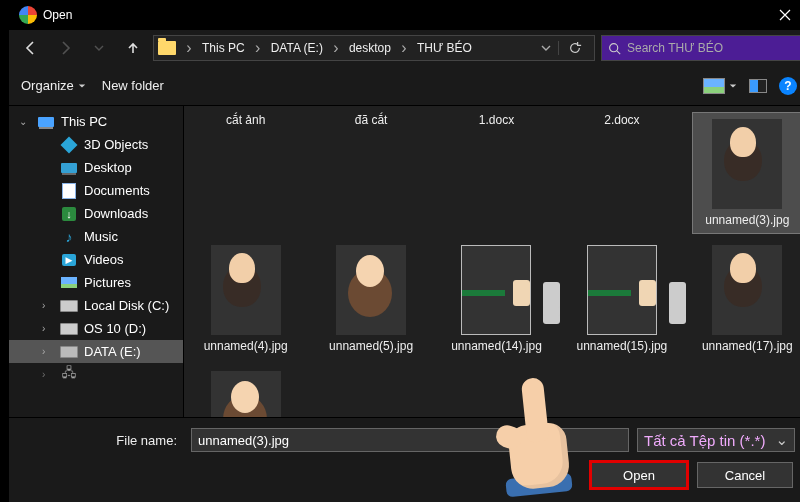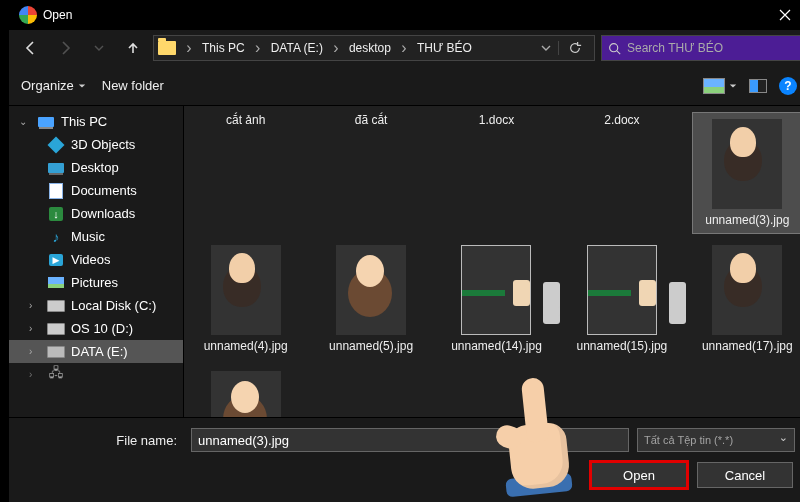--- a/index.html
+++ b/index.html
@@ -41,21 +41,21 @@
 .paneicon span:last-child { background:#222; }
 
 
 .body { flex:1; display:flex; min-height:0; background:#202020; }
 
 
 .sidebar { width: 175px; background:#1a1a1a; border-right:1px solid #000; overflow:hidden; padding-top:4px; }
 .tree-item { display:flex; align-items:center; gap:6px; padding: 4px 6px 4px 10px; font-size:13px; color:#fff; }
 .tree-item .exp { width:12px; color:#aaa; font-size:10px; }
 .tree-item .lbl { white-space:nowrap; overflow:hidden; }
-.tree-sub { padding-left: 20px; }
+.tree-sub { padding-left: 33px; }
 .drive-sel { background:#555; }
 .ico { width:18px; height:14px; display:inline-flex; align-items:center; justify-content:center; }
 .ico-pc::before { content:""; width:16px; height:10px; background:#4aa3ff; display:block; border-radius:1px; box-shadow:0 3px 0 -1px #888; }
 .ico-3d::before { content:""; width:12px; height:12px; background:#2aa5d8; display:block; transform:rotate(45deg); }
 .ico-desktop::before { content:""; width:16px; height:10px; background:#34a0d4; display:block; border-radius:1px; box-shadow:0 3px 0 -1px #666; }
 .ico-doc::before { content:""; width:12px; height:14px; background:#fff; display:block; border:1px solid #8ab4e8; }
 .ico-dl::before { content:"↓"; color:#fff; background:#2b8a3e; width:14px; height:14px; border-radius:2px; font-size:11px; text-align:center; line-height:14px; }
 .ico-music::before { content:"♪"; color:#2aa5d8; font-size:14px; }
 .ico-pic::before { content:""; width:16px; height:11px; background:linear-gradient(#6bb3ff 60%,#8bd17c 60%); display:block; }
 .ico-vid::before { content:"▶"; color:#fff; background:#2aa5d8; width:14px; height:12px; border-radius:2px; font-size:9px; text-align:center; line-height:12px; }
@@ -77,21 +77,21 @@
 .t-selfie::after { content:""; position:absolute; top:10px; left:20px; width:28px; height:32px; border-radius:50%; background:#f5d4b0; box-shadow: 0 22px 0 8px #6b4a33; }
 .t-card { background:#eef; border:1px solid #bbb; }
 .t-card::before { content:""; display:block; width:80%; height:6px; background:#1b7a3a; margin:6px auto 0; }
 .t-card::after { content:""; display:block; width:22px; height:26px; background:#f0d6b4; border-radius:3px; margin:6px 0 0 8px; box-shadow: 30px 2px 0 0 #ccc, 30px 10px 0 0 #ccc, 30px 18px 0 0 #ccc; }
 
 
 .bottom { background:#1a1a1a; padding: 10px 14px 14px; display:flex; flex-direction:column; gap:10px; border-top:1px solid #000; }
 .fn-row { display:flex; align-items:center; gap:8px; }
 .fn-label { width: 160px; text-align:right; font-size:13px; color:#eee; padding-right:6px; }
 .fn-input { flex:1; height:24px; background:#333; border:1px solid #666; color:#fff; padding:0 6px; font-size:13px; }
-.fn-type { width:158px; height:24px; background:#333; border:1px solid #666; color:#a3a3a3; padding:0 20px 0 6px; font-size:11px; display:flex; align-items:center; position:relative; }
+.fn-type { width:158px; height:24px; background:#333; border:1px solid #666; color:#f0abfc; padding:0 20px 0 6px; font-size:15px; display:flex; align-items:center; position:relative; }
 .fn-type::after { content:"⌄"; position:absolute; right:6px; top:2px; color:#ccc; }
 .btn-row { display:flex; gap:10px; justify-content:flex-end; padding-right:2px; }
 .btn { width:96px; height:26px; background:#333; border:1px solid #666; color:#fff; font-size:13px; display:flex; align-items:center; justify-content:center; }
 .btn.open-highlight { outline:3px solid #e20000; outline-offset:-1px; }
 
 
 .hand { position:absolute; left:490px; top:378px; width:90px; height:110px; pointer-events:none; }
 .hand .palm { position:absolute; bottom:0; left:20px; width:58px; height:64px; background:#f6cfa9; border-radius:18px 18px 22px 22px; transform:rotate(-6deg); box-shadow:inset -6px -4px 0 rgba(0,0,0,.06); }
 .hand .finger { position:absolute; top:0; left:34px; width:22px; height:64px; background:#f6cfa9; border-radius:12px 12px 8px 8px; transform:rotate(-6deg); }
 .hand .thumb { position:absolute; top:48px; left:6px; width:26px; height:22px; background:#f6cfa9; border-radius:14px; transform:rotate(20deg); }

